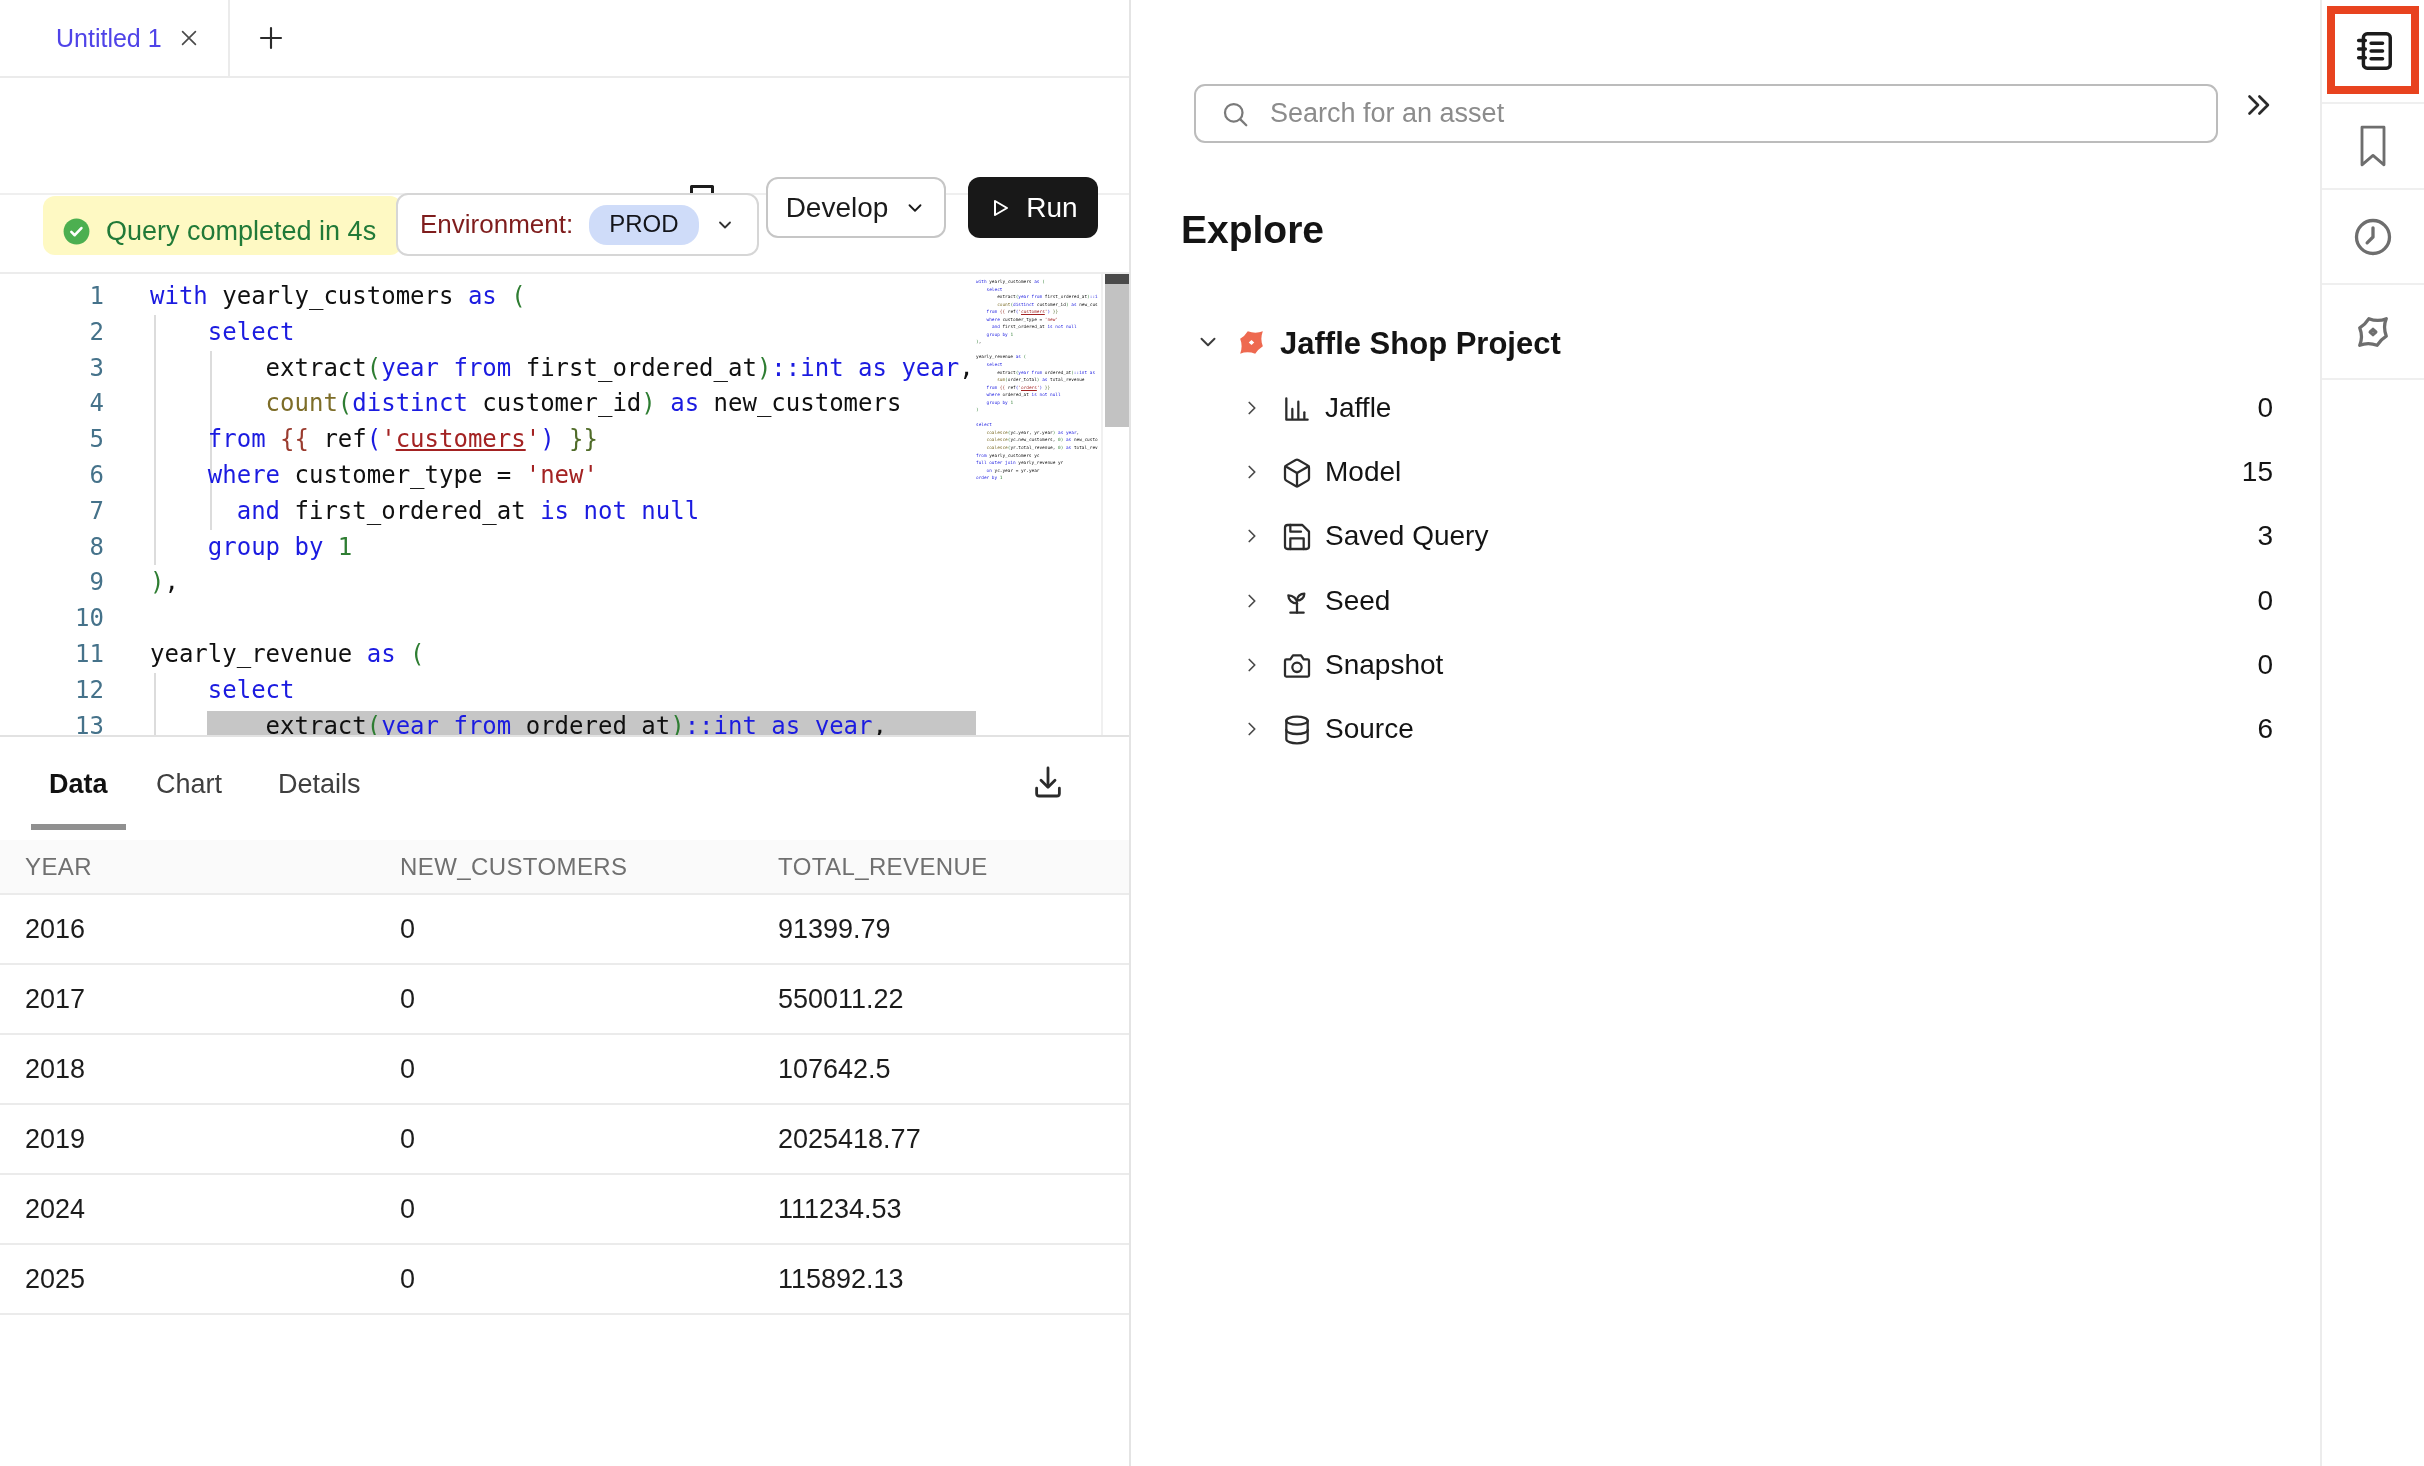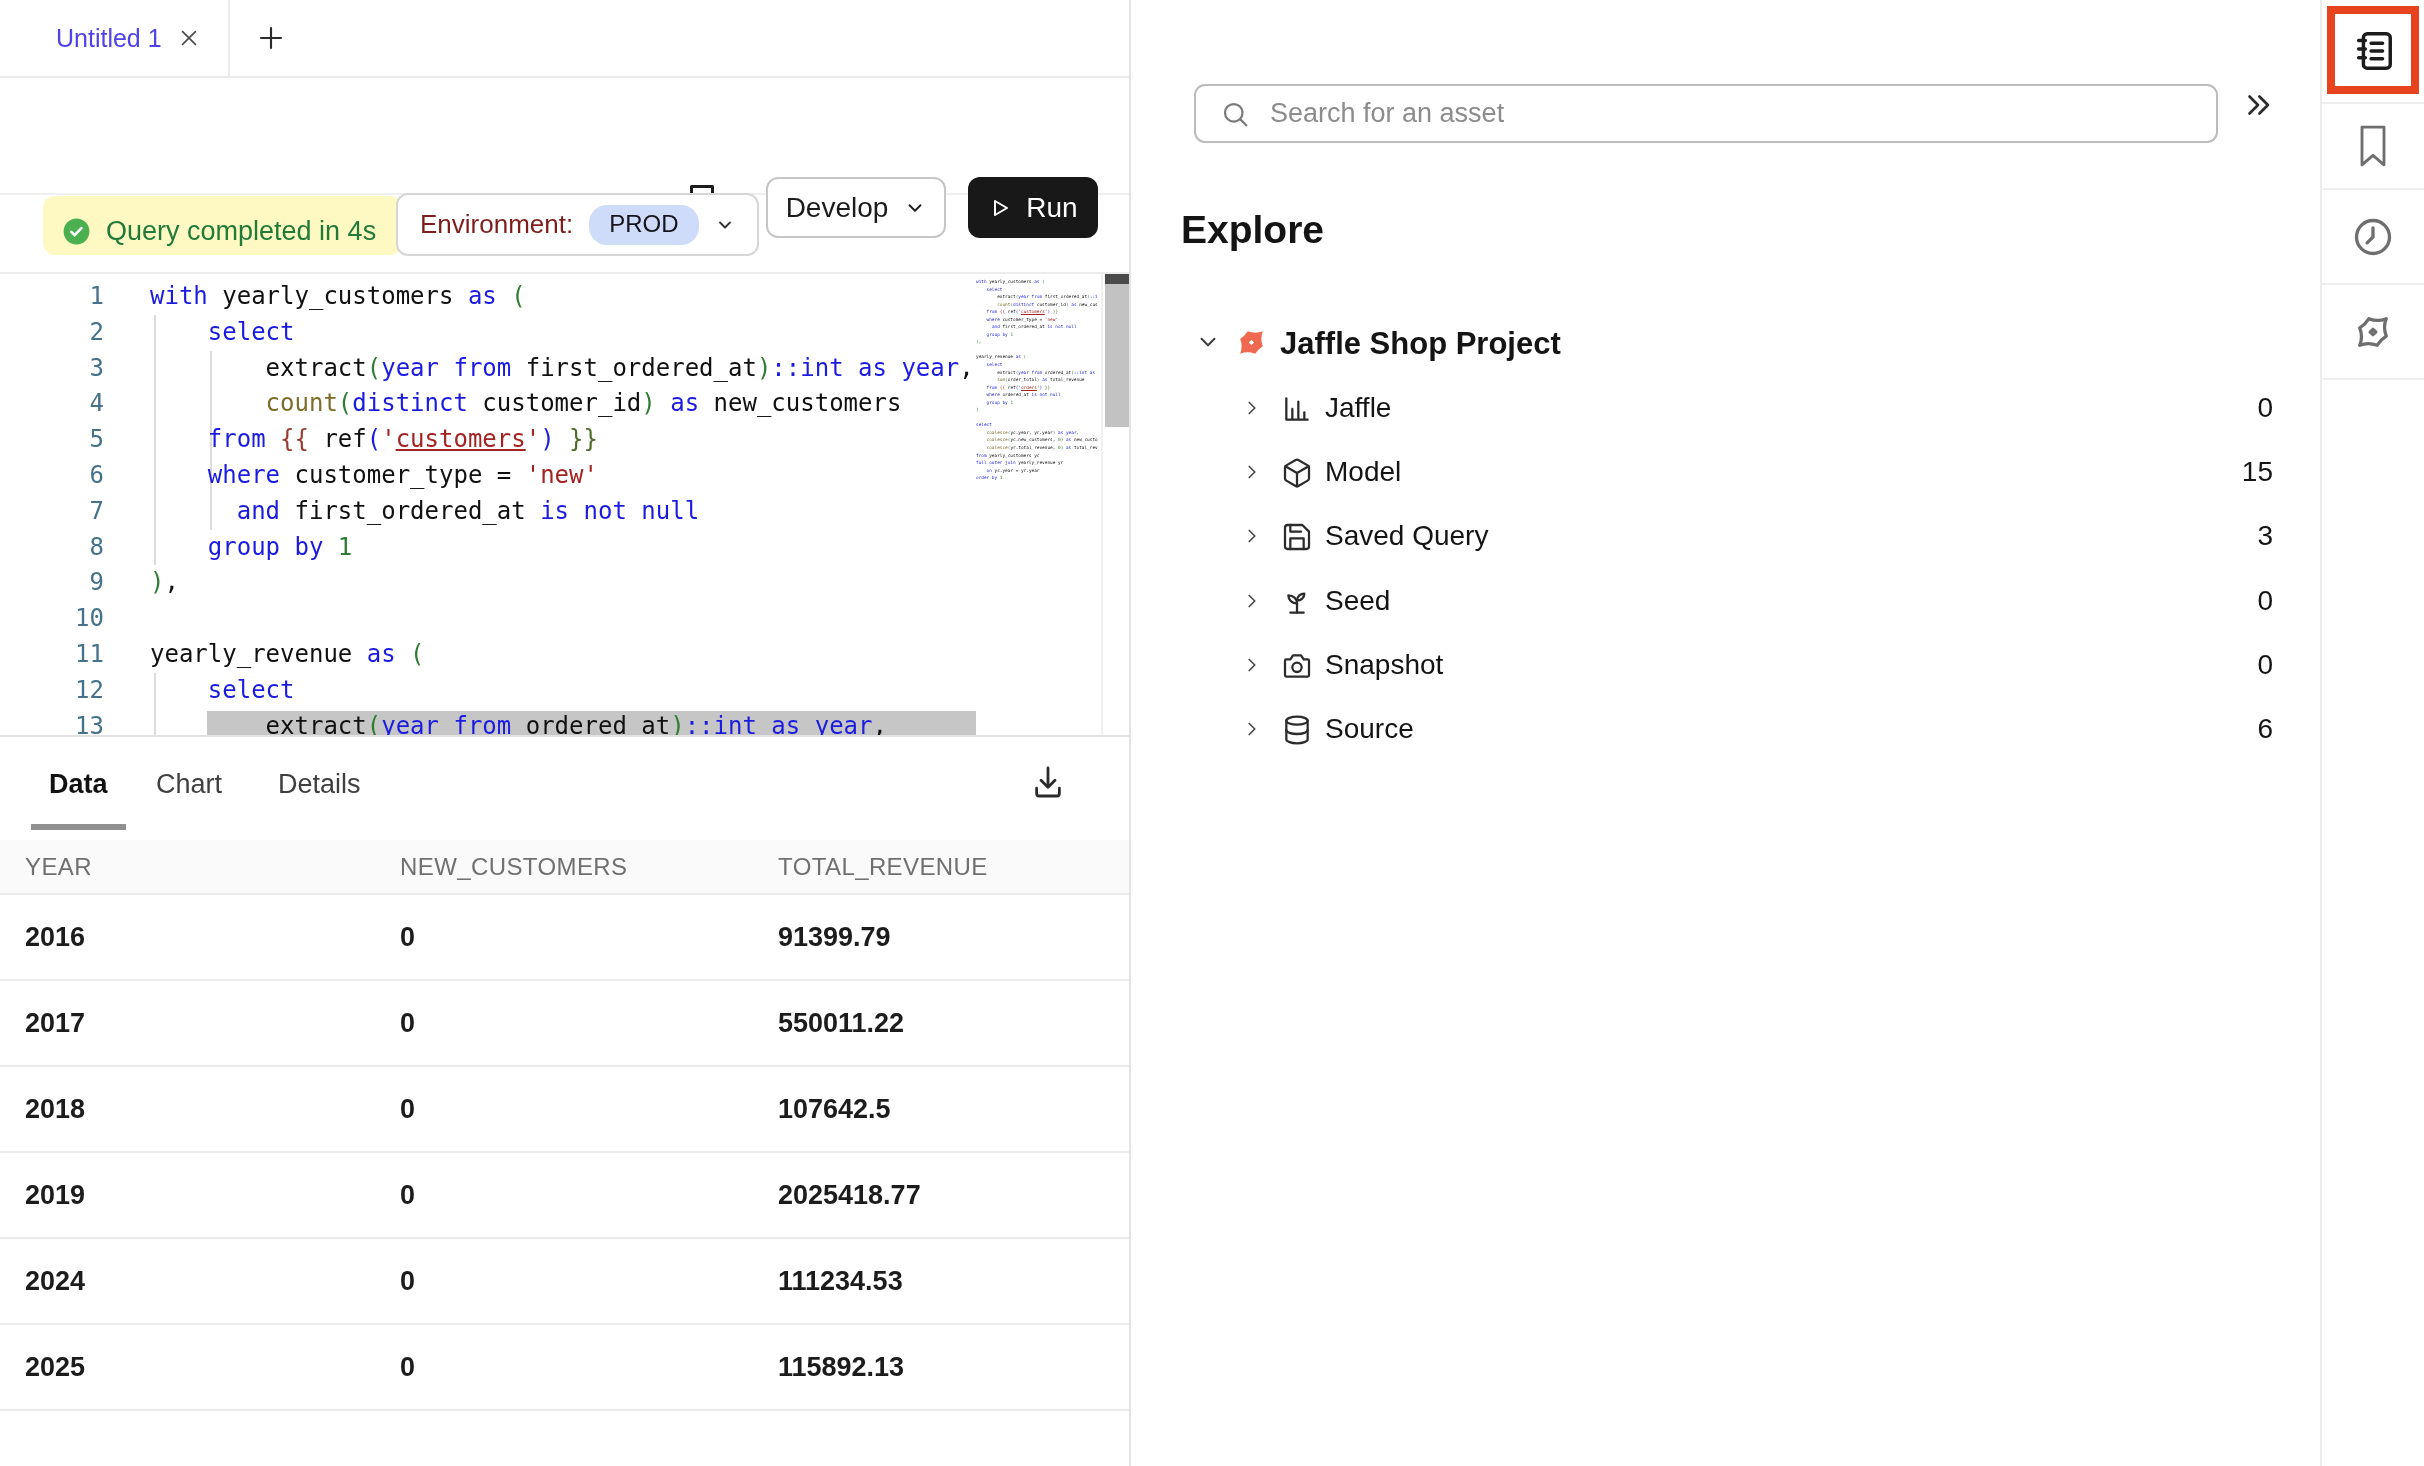--- a/index.html
+++ b/index.html
@@ -51,21 +51,21 @@
   
   .results { position:absolute; left:0; top:739px; width:100%; height:727px; }
   .res-tabs { position:relative; height:101px; }
   .restab { position:absolute; top:30px; font-size:27px; color:#3f3f3f; cursor:pointer; }
   .restab.active { color:#111; font-weight:700; }
   .tab-underline { position:absolute; left:31px; top:85px; width:95px; height:6px; background:#909090; }
   .download-btn { position:absolute; right:60px; top:22px; background:none; border:none; cursor:pointer; }
   .tgrid { display:grid; grid-template-columns:375px 378px 1fr; align-items:center; padding-left:25px; }
   .thead { height:55px; background:#fafafa; border-bottom:2px solid #ebebeb; }
   .thead div { font-size:24px; color:#707070; letter-spacing:0.4px; }
-  .trowd { height:86px; border-bottom:2px solid #ebebeb;font-weight:bold; }
+  .trowd { height:70px; border-bottom:2px solid #ebebeb; }
   .trowd div { font-size:27px; color:#1c1c1c; }
 
   
   .right-pane { position:absolute; left:1133px; top:0; width:1187px; height:1466px; background:#fff;margin-top:32px; }
   .search-box { position:absolute; left:61px; top:52px; width:1024px; height:59px; border:2px solid #bcbcbc; border-radius:11px; display:flex; align-items:center; gap:20px; padding:0 20px 0 24px; background:#fff; }
   .search-box input { border:none; outline:none; flex:1; font-size:27px; color:#222; font-family:"Liberation Sans",sans-serif; background:transparent; }
   .search-box input::placeholder { color:#8c8c8c; }
   .collapse-btn { position:absolute; left:1108px; top:56px; background:none; border:none; cursor:pointer; }
   .explore-title { position:absolute; left:48px; top:176px; font-size:39px; font-weight:600; color:#141414; }
   .tree-root { position:absolute; left:0; top:284px; width:100%; height:56px; display:flex; align-items:center; cursor:pointer; }

